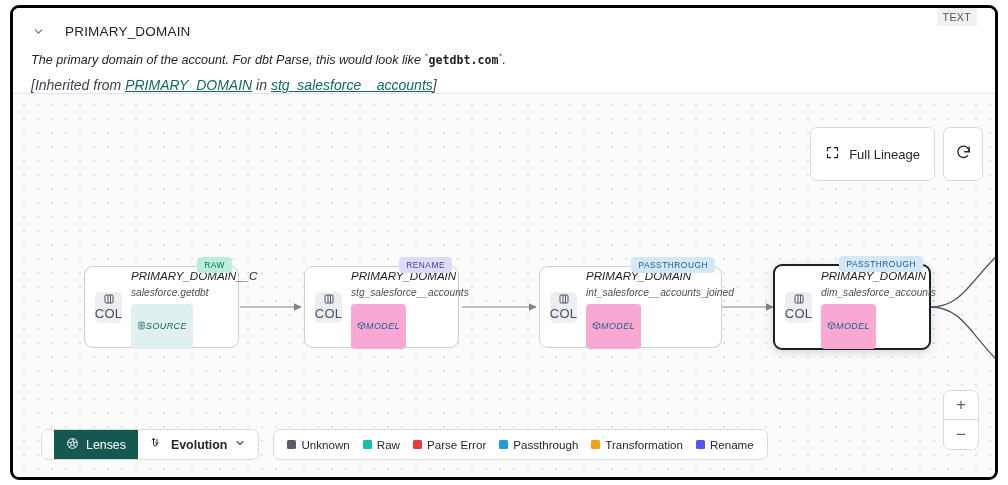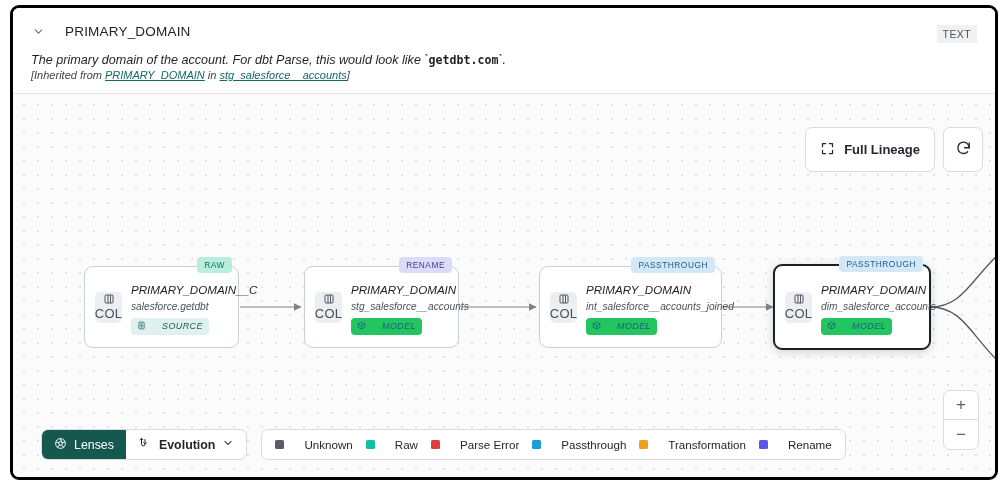--- a/index.html
+++ b/index.html
@@ -41,21 +41,21 @@
   }
   .chev svg { display: block; }
   .hdr-title {
     font-size: 13.5px;
     color: #1d2026;
     letter-spacing: .2px;
     margin-left: 10px;
   }
   .text-badge {
     position: absolute;
-    right: 18px; top: 17px;
+    right: 18px; top: 0;
     background: #f0f1f3;
     color: #4d545e;
     font-size: 10.5px;
     letter-spacing: .4px;
     padding: 3px 6px;
     border-radius: 0;
   }
   .desc {
     margin-top: 10px;
     font-size: 12.6px;
@@ -64,21 +64,22 @@
     line-height: 1.35;
   }
   .desc .code {
     font-family: "DejaVu Sans Mono", monospace;
     font-weight: bold;
     font-style: normal;
     font-size: 11.6px;
     text-align: center;
   }
   .inherit {
-    font-size: 11px;
+    margin-top: 8px;
+    font-size: 14px;
     font-style: italic;
     color: #3d434c;
   }
   .inherit a {
     color: #0f6b63;
     text-decoration: underline;
     font-style: italic;
   }
 
   
@@ -99,30 +100,29 @@
     position: absolute;
     right: 18px; top: 33px;
     display: flex;
     gap: 8px;
     z-index: 6;
   }
   .btn {
     background: #ffffff;
     border: 1px solid #d7dbe0;
     border-radius: 7px;
-    height: 45px;
+    height: 54px;
     display: flex;
     align-items: center;
     justify-content: center;
     gap: 9px;
     padding: 0 14px;
     font-size: 13px;
     color: #23272e;
     cursor: pointer;
-    font-weight: bold;
   }
   .btn.icon-only { width: 40px; padding: 0; }
 
   
   .zoom-ctl {
     position: absolute;
     right: 22px; bottom: 32px;
     width: 36px;
     background: #ffffff;
     border: 1px solid #d7dbe0;
@@ -181,30 +181,30 @@
   }
   .node-sub {
     font-size: 10.2px;
     color: #4b525b;
     margin-top: 3px;
     white-space: nowrap;
   }
   .mat-badge {
     display: inline-flex;
     align-items: center;
-    gap: 16px;
+    gap: 0;
     margin-top: 6px;
     background: #dff0ef;
     color: #14625c;
     font-size: 9px;
     letter-spacing: .4px;
-    padding: 3px 6px;
+    padding: 17px 6px;
     border-radius: 4px;
   }
-  .mat-badge.model { background: #22c55e; color: #1b5e86; align-items: center; }
+  .mat-badge.model { background: #f9a8d4; color: #1b5e86; align-items: center; }
 
   .tag {
     position: absolute;
     top: -10px;
     font-size: 8.4px;
     letter-spacing: .5px;
     padding: 3px 7px;
     border-radius: 4px;
     z-index: 4;
     white-space: nowrap;
@@ -229,33 +229,33 @@
     border-radius: 7px;
     overflow: hidden;
     background: #ffffff;
   }
   .lens-btn {
     display: flex; align-items: center; gap: 7px;
     padding: 0 12px;
     font-size: 12.4px;
     cursor: pointer;
   }
-  .lens-btn.active { background: #15584f; color: #ffffff; }
+  .lens-btn.active { background: #15584f; color: #ffffff; margin-left: 12px; }
   .lens-btn.plain  { color: #23272e; font-weight: bold; }
   .legend {
     display: flex;
     align-items: center;
     gap: 13px;
     height: 31px;
     padding: 0 13px;
     background: #ffffff;
     border: 1px solid #d7dbe0;
     border-radius: 7px;
   }
-  .lg-item { display: flex; align-items: center; gap: 20px; font-size: 11.6px; color: #23272e; }
+  .lg-item { display: flex; align-items: center; gap: 5px; font-size: 11.6px; color: #23272e; }
   .lg-swatch { width: 9px; height: 9px; border-radius: 1.5px; flex: none; }
 </style>
 </head>
 <body>
 
 <div class="panel">
 
   <div class="header">
     <div class="hdr-row">
       <span class="chev">

